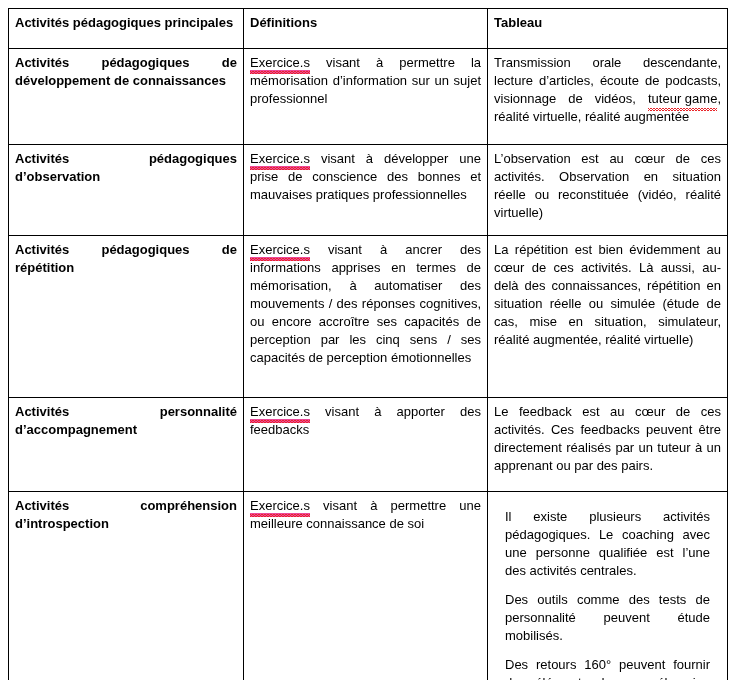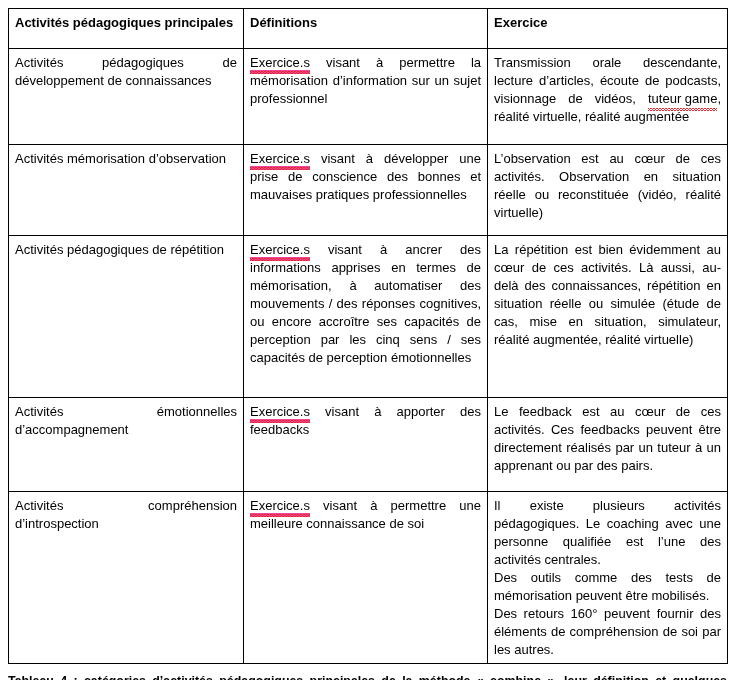--- a/index.html
+++ b/index.html
@@ -48,21 +48,21 @@
   }
 
   
   tr.header-row td {
     font-weight: bold;
     height: 30px;
     text-align: left;
   }
 
   td.col-label {
-    font-weight: normal;
+    font-weight: bold;
   }
 
   td.col-def, td.col-ex {
     font-weight: normal;
   }
 
   
   .just {
     text-align: justify;
     text-align-last: left;
@@ -107,21 +107,21 @@
     bottom: -3px;
     height: 3px;
     background-image:
       linear-gradient(45deg, transparent 40%, #e8252a 40%, #e8252a 60%, transparent 60%),
       linear-gradient(-45deg, transparent 40%, #e8252a 40%, #e8252a 60%, transparent 60%);
     background-size: 3px 3px;
     background-repeat: repeat-x;
   }
 
   p.para {
-    margin: 0;
+    margin: 11px;
   }
   p.para + p.para {
     margin-top: 0;
   }
 
   .caption {
     margin-top: 9px;
     font-size: 12.4px;
     font-weight: bold;
     line-height: 1.42;
@@ -139,38 +139,38 @@
     <colgroup>
       <col class="c1">
         <col class="c2">
         <col class="c3">
     </colgroup>
     <tbody>
 
       <tr class="header-row">
         <td>Activités pédagogiques principales</td>
         <td>Définitions</td>
-        <td>Exercice</td>
+        <td>Tableau</td>
       </tr>
 
       <tr class="r1">
         <td class="col-label just">
           <span>Activités pédagogiques de développement de connaissances</span>
         </td>
         <td class="col-def just">
           <span class="spell-underline">Exercice.s</span><span> visant à permettre la mémorisation d’information sur un sujet professionnel</span>
         </td>
         <td class="col-ex just">
           <span>Transmission orale descendante, lecture d’articles, écoute de podcasts, visionnage de vidéos, </span><span class="spell-red">tuteur game</span><span>, réalité virtuelle, réalité augmentée</span>
         </td>
       </tr>
 
       <tr class="r2">
         <td class="col-label just">
-          <span>Activités mémorisation d’observation</span>
+          <span>Activités pédagogiques d’observation</span>
         </td>
         <td class="col-def just">
           <span class="spell-underline">Exercice.s</span><span> visant à développer une prise de conscience des bonnes et mauvaises pratiques professionnelles</span>
         </td>
         <td class="col-ex just">
           <span>L’observation est au cœur de ces activités. Observation en situation réelle ou reconstituée (vidéo, réalité virtuelle)</span>
         </td>
       </tr>
 
       <tr class="r3">
@@ -180,40 +180,40 @@
         <td class="col-def just">
           <span class="spell-underline">Exercice.s</span><span> visant à ancrer des informations apprises en termes de mémorisation, à automatiser des mouvements / des réponses cognitives, ou encore accroître ses capacités de perception par les cinq sens / ses capacités de perception émotionnelles</span>
         </td>
         <td class="col-ex just">
           <span>La répétition est bien évidemment au cœur de ces activités. Là aussi, au-delà des connaissances, répétition en situation réelle ou simulée (étude de cas, mise en situation, simulateur, réalité augmentée, réalité virtuelle)</span>
         </td>
       </tr>
 
       <tr class="r4">
         <td class="col-label just">
-          <span>Activités émotionnelles d’accompagnement</span>
+          <span>Activités personnalité d’accompagnement</span>
         </td>
         <td class="col-def just">
           <span class="spell-underline">Exercice.s</span><span> visant à apporter des feedbacks</span>
         </td>
         <td class="col-ex just">
           <span>Le feedback est au cœur de ces activités. Ces feedbacks peuvent être directement réalisés par un tuteur à un apprenant ou par des pairs.</span>
         </td>
       </tr>
 
       <tr class="r5">
         <td class="col-label just">
           <span>Activités compréhension d’introspection</span>
         </td>
         <td class="col-def just">
           <span class="spell-underline">Exercice.s</span><span> visant à permettre une meilleure connaissance de soi</span>
         </td>
         <td class="col-ex">
           <p class="para just">Il existe plusieurs activités pédagogiques. Le coaching avec une personne qualifiée est l’une des activités centrales.</p>
-          <p class="para just">Des outils comme des tests de mémorisation peuvent être mobilisés.</p>
+          <p class="para just">Des outils comme des tests de personnalité peuvent étude mobilisés.</p>
           <p class="para just">Des retours 160° peuvent fournir des éléments de compréhension de soi par les autres.</p>
         </td>
       </tr>
 
     </tbody>
   </table>
 
   <div class="caption">Tableau 4 : catégories d’activités pédagogiques principales de la méthode « combine », leur définition et quelques exemples non exhaustifs</div>
 
 </div>

